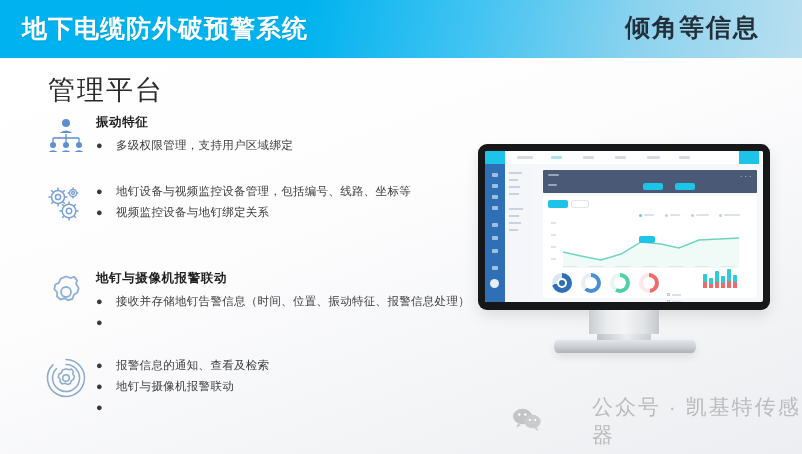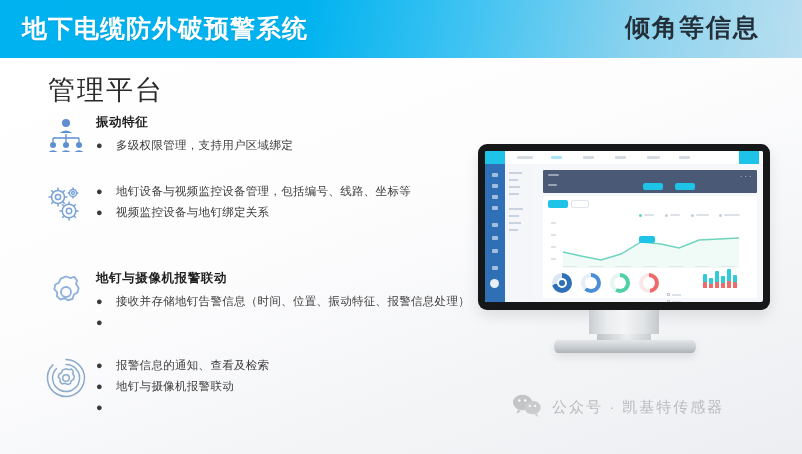--- a/index.html
+++ b/index.html
@@ -158,21 +158,21 @@
   .dl-box { position:absolute; width:3px; height:3px; border:1px solid #c3cad3; }
   .dl-line { position:absolute; left:5px; width:9px; height:1.5px; background:#dde2e8; }
   .sbar { position:absolute; bottom:10px; width:4px; border-radius:1px 1px 0 0; }
 
   
   .watermark {
     position:absolute; left:512px; top:335px;
     display:flex; align-items:center; gap:10px;
   }
   .wm-text {
-    font-size:15px; color:#b9bbbd; letter-spacing:2px; font-weight:400;
+    font-size:21px; color:#b9bbbd; letter-spacing:2px; font-weight:400;margin-left:40px;
   }
 </style>
 </head>
 <body>
 
 <div class="header">
   <div class="header-title">地下电缆防外破预警系统</div>
   <div class="header-brand">倾角等信息</div>
 </div>
 

